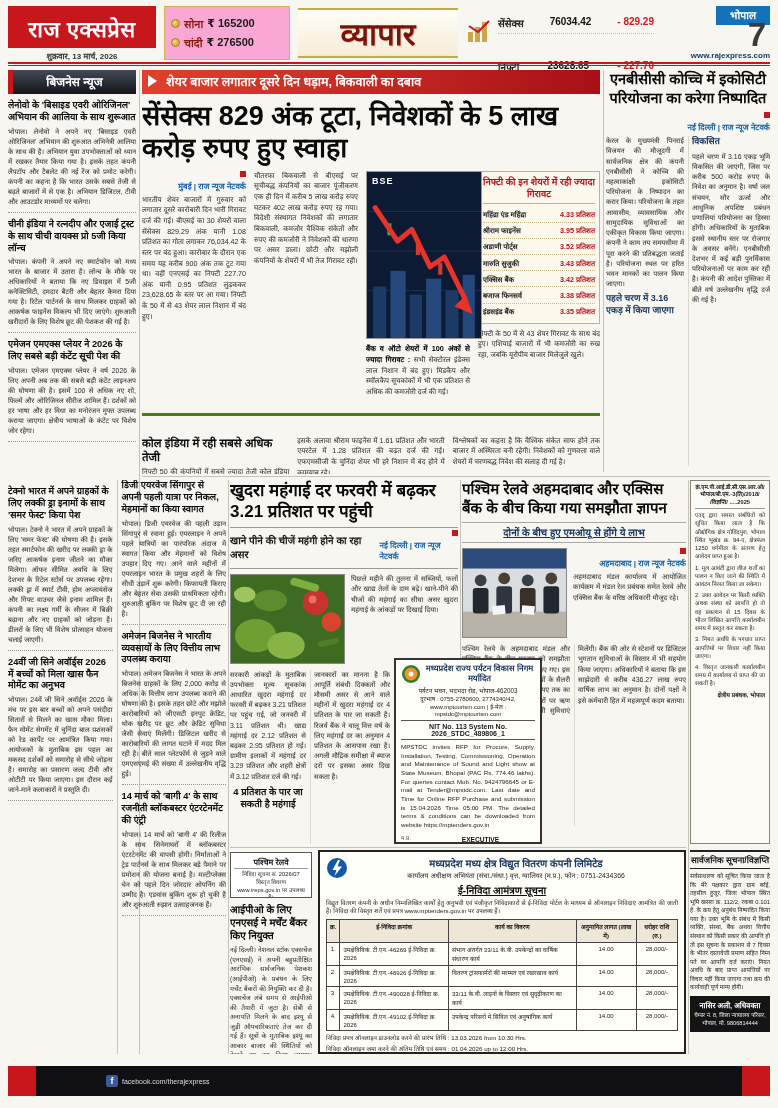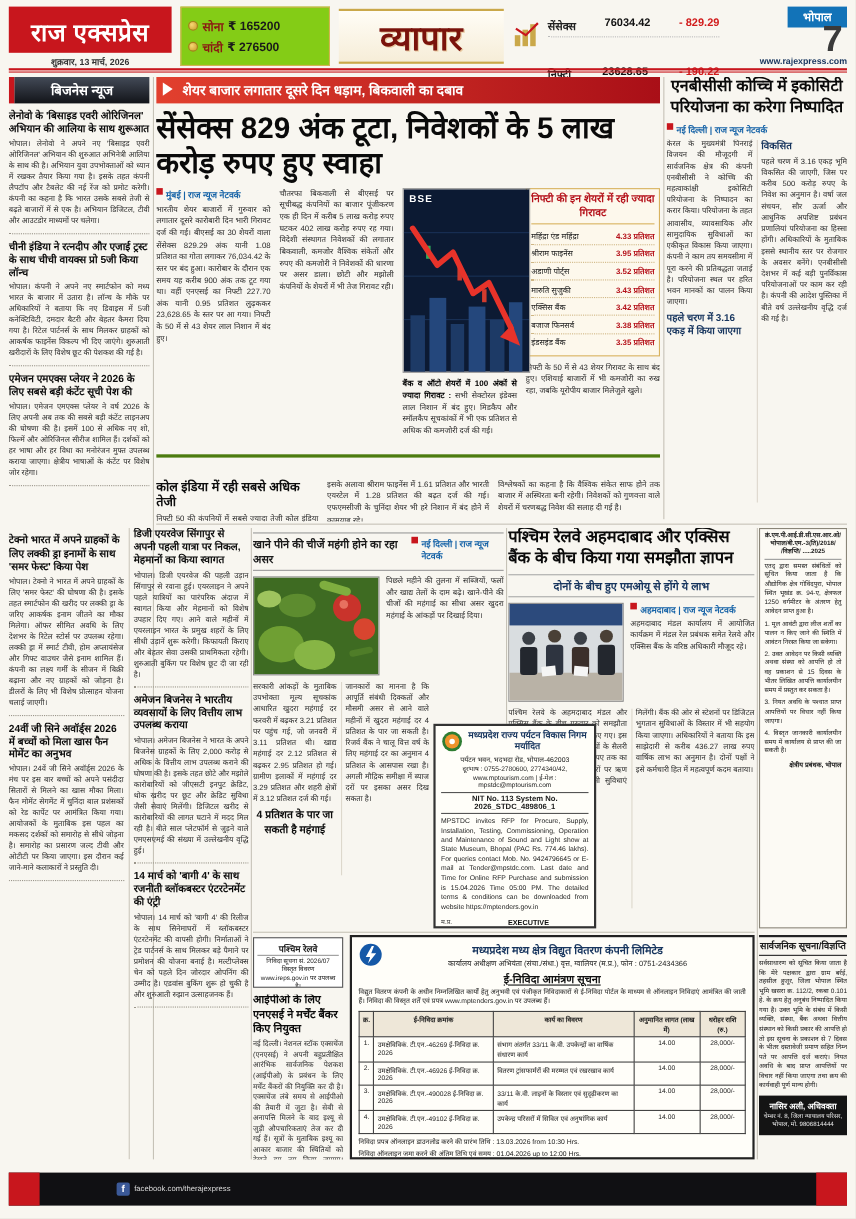--- a/index.html
+++ b/index.html
@@ -5,21 +5,21 @@
   * { margin:0; padding:0; box-sizing:border-box; }
   html,body { background:#dedbd2; }
   body { font-family:"Liberation Sans","DejaVu Sans",sans-serif; }
   .page { position:relative; width:778px; height:1108px; margin:0 auto; background:#f8f6f0; color:#1a1a1a; overflow:hidden; }
 
   
   .masthead { position:absolute; left:8px; top:6px; width:762px; height:54px; display:flex; gap:8px; }
   .logo-block { width:148px; }
   .logo-red { background:#c8161d; color:#fff; font-size:22px; font-weight:800; text-align:center; padding:7px 2px 5px; letter-spacing:.5px; }
   .logo-date { font-size:8px; font-weight:bold; color:#333; text-align:center; margin-top:2px; }
-  .metal-box { width:136px; border:1px solid #d4b252; background:#84cc16; display:flex; flex-direction:column; justify-content:center; gap:4px; padding:3px 6px; }
+  .metal-box { width:126px; border:1px solid #d4b252; background:#f9a8d4; display:flex; flex-direction:column; justify-content:center; gap:4px; padding:3px 6px; }
   .metal-row { display:flex; align-items:center; gap:4px; font-size:11px; font-weight:bold; }
   .coin-icon { width:9px; height:9px; border-radius:50%; background:radial-gradient(circle at 35% 35%, #f7d774, #c9992b); border:1px solid #a87d1e; flex:none; }
   .metal-label { color:#8a1b12; }
   .metal-value { color:#1a1a1a; }
   .section-box { flex:1; display:flex; align-items:center; justify-content:center; border-top:2px solid #caa84a; border-bottom:2px solid #caa84a; margin:2px 0; background:linear-gradient(#fffdf6,#f6edd8); }
   .section-title { font-size:31px; font-weight:800; color:#7a130c; text-shadow:1px 1px 0 #e8c9a0; }
   .market-box { width:188px; display:flex; align-items:center; gap:6px; }
   .market-rows { flex:1; }
   .market-row { display:flex; justify-content:space-between; font-size:10px; font-weight:bold; padding:2.5px 0; border-bottom:1px dotted #bbb;margin-top:24px; }
   .market-row:last-child { border-bottom:none; }
@@ -43,34 +43,34 @@
   .briefs-bottom { position:absolute; left:8px; top:480px; width:218px; height:574px; column-count:2; column-gap:9px; column-rule:1px solid #ccc8bd; overflow:hidden; }
 
   
   .main-story { position:absolute; left:142px; top:70px; width:458px; height:404px; overflow:hidden; }
   .kicker { position:relative; background:linear-gradient(90deg,#e2402e,#a90f17); color:#fff; font-size:12.5px; font-weight:bold; padding:3px 8px 4px 24px; }
   .kicker-arrow { position:absolute; left:6px; top:5px; width:0; height:0; border-left:9px solid #fff; border-top:6px solid transparent; border-bottom:6px solid transparent; }
   .main-headline { font-size:27px; line-height:1.18; font-weight:800; color:#0a0a0a; margin:7px 0 6px; }
   .main-content { display:flex; gap:8px; min-height:236px; }
   .mcol { flex:1; min-width:0; }
   .mcol p, .main-bottom p { font-size:7.1px; line-height:1.5; text-align:justify; color:#2a2a2a; }
-  .byline { color:#1663a7; font-weight:bold; font-size:8px; margin-bottom:4px; display:flex; align-items:flex-start; gap:3px; }
+  .byline { color:#1663a7; font-weight:bold; font-size:8px; margin-bottom:4px; display:flex; align-items:flex-end; gap:3px;flex-direction:column; }
   .byline-bullet { width:6px; height:6px; background:#c8161d; flex:none; }
   .mcol-img { flex:none; width:104px; }
   .stock-photo { position:relative; width:116px; height:168px; border:1px solid #999; }
   .stock-photo svg { display:block; width:100%; height:100%; }
   .img-label { position:absolute; left:5px; top:4px; color:#fff; font-size:9px; font-weight:bold; letter-spacing:1px; }
   .boldlead { margin-top:5px; }
   .boldlead b { font-size:7.3px; color:#000; }
   .mcol-box { flex:none; width:122px; }
   .losers-box { background:#fdf8ec; border:1px solid #d8b25f; padding:4px; }
   .losers-title { color:#b5121b; font-weight:800; font-size:9.5px; text-align:center; line-height:1.3; border-bottom:1px solid #d8b25f; padding-bottom:3px; margin-bottom:2px; }
   .loser-row { display:flex; justify-content:space-between; gap:3px; font-size:7.2px; padding:2.6px 0; border-bottom:1px dotted #cfb684; }
   .loser-row:last-child { border-bottom:none; }
-  .loser-row .nm { font-weight:normal; color:#222; }
+  .loser-row .nm { font-weight:bold; color:#222; }
   .loser-row .val { color:#b5121b; font-weight:bold; white-space:nowrap; }
   .after-box { margin-top:5px; }
   .main-bottom { display:flex; gap:8px; margin-top:6px; border-top:3px solid #4d7c0f; padding-top:20px; }
   .subhead { font-size:11.5px; font-weight:800; color:#0d0d0d; line-height:1.25; margin-bottom:3px; }
 
   
   .right-story { position:absolute; left:606px; top:70px; width:164px; height:404px; overflow:hidden; }
   .rs-headline { font-size:14.5px; font-weight:800; line-height:1.28; color:#0a0a0a; text-align:center; margin-bottom:5px; }
   .rs-body { column-count:2; column-gap:8px; column-rule:1px solid #ddd8cc; height:330px; overflow:hidden; margin-top:4px; }
   .rs-body p { font-size:6.9px; line-height:1.48; text-align:justify; color:#2a2a2a; }
@@ -85,21 +85,21 @@
   .veg-photo { flex:none; width:115px; height:90px; border:1px solid #888; }
   .veg-photo svg { display:block; width:100%; height:100%; }
   .inf-side { font-size:7px; line-height:1.5; text-align:justify; color:#2a2a2a; }
   .inf-lower { width:160px; height:176px; column-count:2; column-gap:8px; column-rule:1px solid #ddd8cc; margin-top:6px; overflow:hidden; }
   .inf-lower p { font-size:6.9px; line-height:1.48; text-align:justify; color:#2a2a2a; }
   .inf-subhead { font-size:9.5px; font-weight:800; color:#0d0d0d; text-align:center; line-height:1.3; margin:4px 0; }
 
   
   .rail-story { position:absolute; left:462px; top:480px; width:224px; height:364px; overflow:hidden; }
   .rail-headline { font-size:15px; font-weight:800; line-height:1.26; color:#0a0a0a; }
-  .rail-sub { font-size:10px; font-weight:800; color:#17355e; text-align:center; border-top:1px solid #aaa; border-bottom:1px solid #aaa; padding:2px 0 3px; margin:4px 0 5px; }
+  .rail-sub { font-size:10px; font-weight:800; color:#17355e; text-align:center; border-top:1px solid #aaa; border-bottom:1px solid #aaa; padding:2px 0 3px; margin:4px 0 5px;text-decoration:underline; }
   .rail-top { display:flex; gap:6px; }
   .mou-photo { flex:none; width:105px; height:90px; border:1px solid #888; }
   .mou-photo svg { display:block; width:100%; height:100%; }
   .rail-right p { font-size:7px; line-height:1.5; text-align:justify; color:#2a2a2a; }
   .rail-lower { height:182px; column-count:2; column-gap:8px; column-rule:1px solid #ddd8cc; margin-top:6px; overflow:hidden; }
   .rail-lower p { font-size:6.9px; line-height:1.5; text-align:justify; color:#2a2a2a; }
 
   
   .tour-ad { position:absolute; left:394px; top:658px; width:148px; height:186px; border:2px solid #333; background:#fffef9; padding:4px 5px; overflow:hidden; }
   .tour-head { display:flex; align-items:center; gap:3px; }
@@ -193,21 +193,21 @@
       </span>
       <div class="market-rows">
         <div class="market-row">
           <span class="mlabel">सेंसेक्स</span>
           <span class="mvalue">76034.42</span>
           <span class="mchange">- 829.29</span>
         </div>
         <div class="market-row">
           <span class="mlabel">निफ्टी</span>
           <span class="mvalue">23628.65</span>
-          <span class="mchange">- 190.22</span>
+          <span class="mchange">- 227.70</span>
         </div>
       </div>
     </div>
     <div class="edition-block">
       <span class="edition-tag">भोपाल</span>
       <div class="pageno">7</div>
       <div class="website">www.rajexpress.com</div>
     </div>
   </header>
   <div class="mast-rule"></div>
@@ -355,20 +355,21 @@
       <span>नई दिल्ली | राज न्यूज नेटवर्क</span>
     </div>
     <div class="rs-body">
       <p>केरल के मुख्यमंत्री पिनराई विजयन की मौजूदगी में सार्वजनिक क्षेत्र की कंपनी एनबीसीसी ने कोच्चि की महत्वाकांक्षी इकोसिटी परियोजना के निष्पादन का करार किया। परियोजना के तहत आवासीय, व्यावसायिक और सामुदायिक सुविधाओं का एकीकृत विकास किया जाएगा। कंपनी ने काम तय समयसीमा में पूरा करने की प्रतिबद्धता जताई है। परियोजना स्थल पर हरित भवन मानकों का पालन किया जाएगा।</p>
       <div class="rs-sub">पहले चरण में 3.16 एकड़ में किया जाएगा विकसित</div>
       <p>पहले चरण में 3.16 एकड़ भूमि विकसित की जाएगी, जिस पर करीब 500 करोड़ रुपए के निवेश का अनुमान है। वर्षा जल संचयन, सौर ऊर्जा और आधुनिक अपशिष्ट प्रबंधन प्रणालियां परियोजना का हिस्सा होंगी। अधिकारियों के मुताबिक इससे स्थानीय स्तर पर रोजगार के अवसर बनेंगे। एनबीसीसी देशभर में कई बड़ी पुनर्विकास परियोजनाओं पर काम कर रही है। कंपनी की आदेश पुस्तिका में बीते वर्ष उल्लेखनीय वृद्धि दर्ज की गई है।</p>
     </div>
   </section>
 
   <section class="inflation">
+    <h2 class="inf-headline">खुदरा महंगाई दर फरवरी में बढ़कर 3.21 प्रतिशत पर पहुंची</h2>
     <div class="inf-subbar">
       <span class="inf-sub">खाने पीने की चीजें महंगी होने का रहा असर</span>
       <span class="byline">
         <span class="byline-bullet"></span>
         <span>नई दिल्ली | राज न्यूज नेटवर्क</span>
       </span>
     </div>
     <div class="inf-top">
       <div class="veg-photo">
         <svg viewBox="0 0 115 90" preserveAspectRatio="none">

